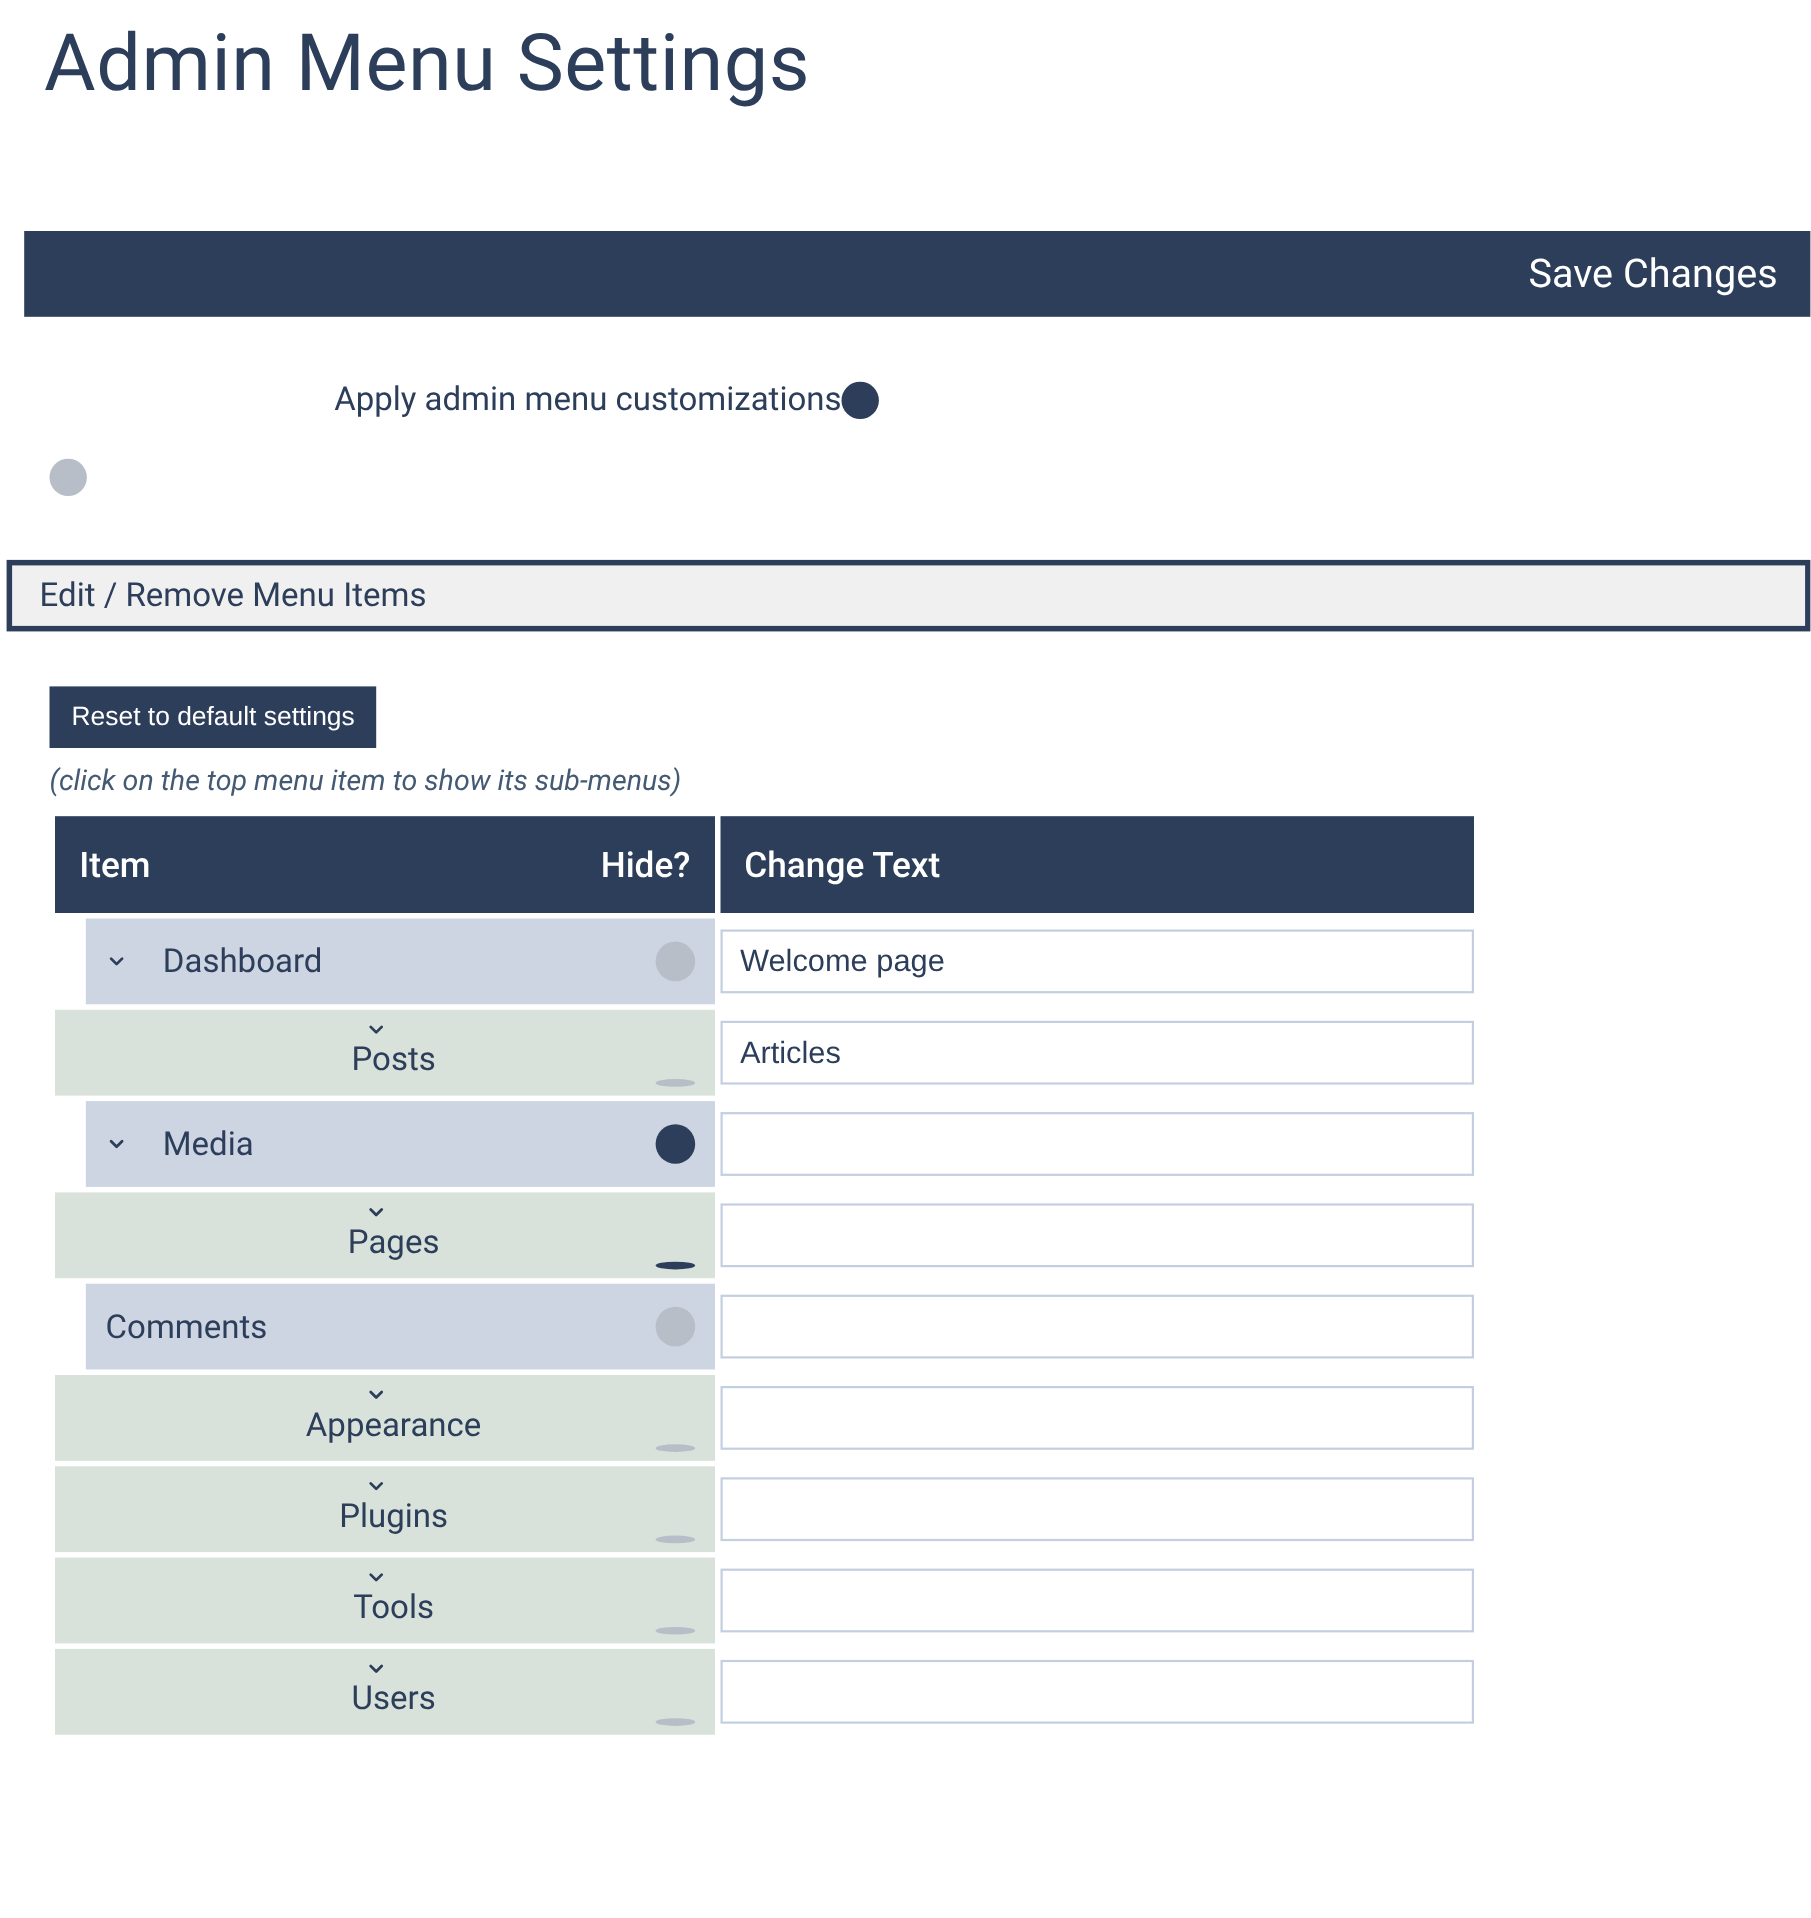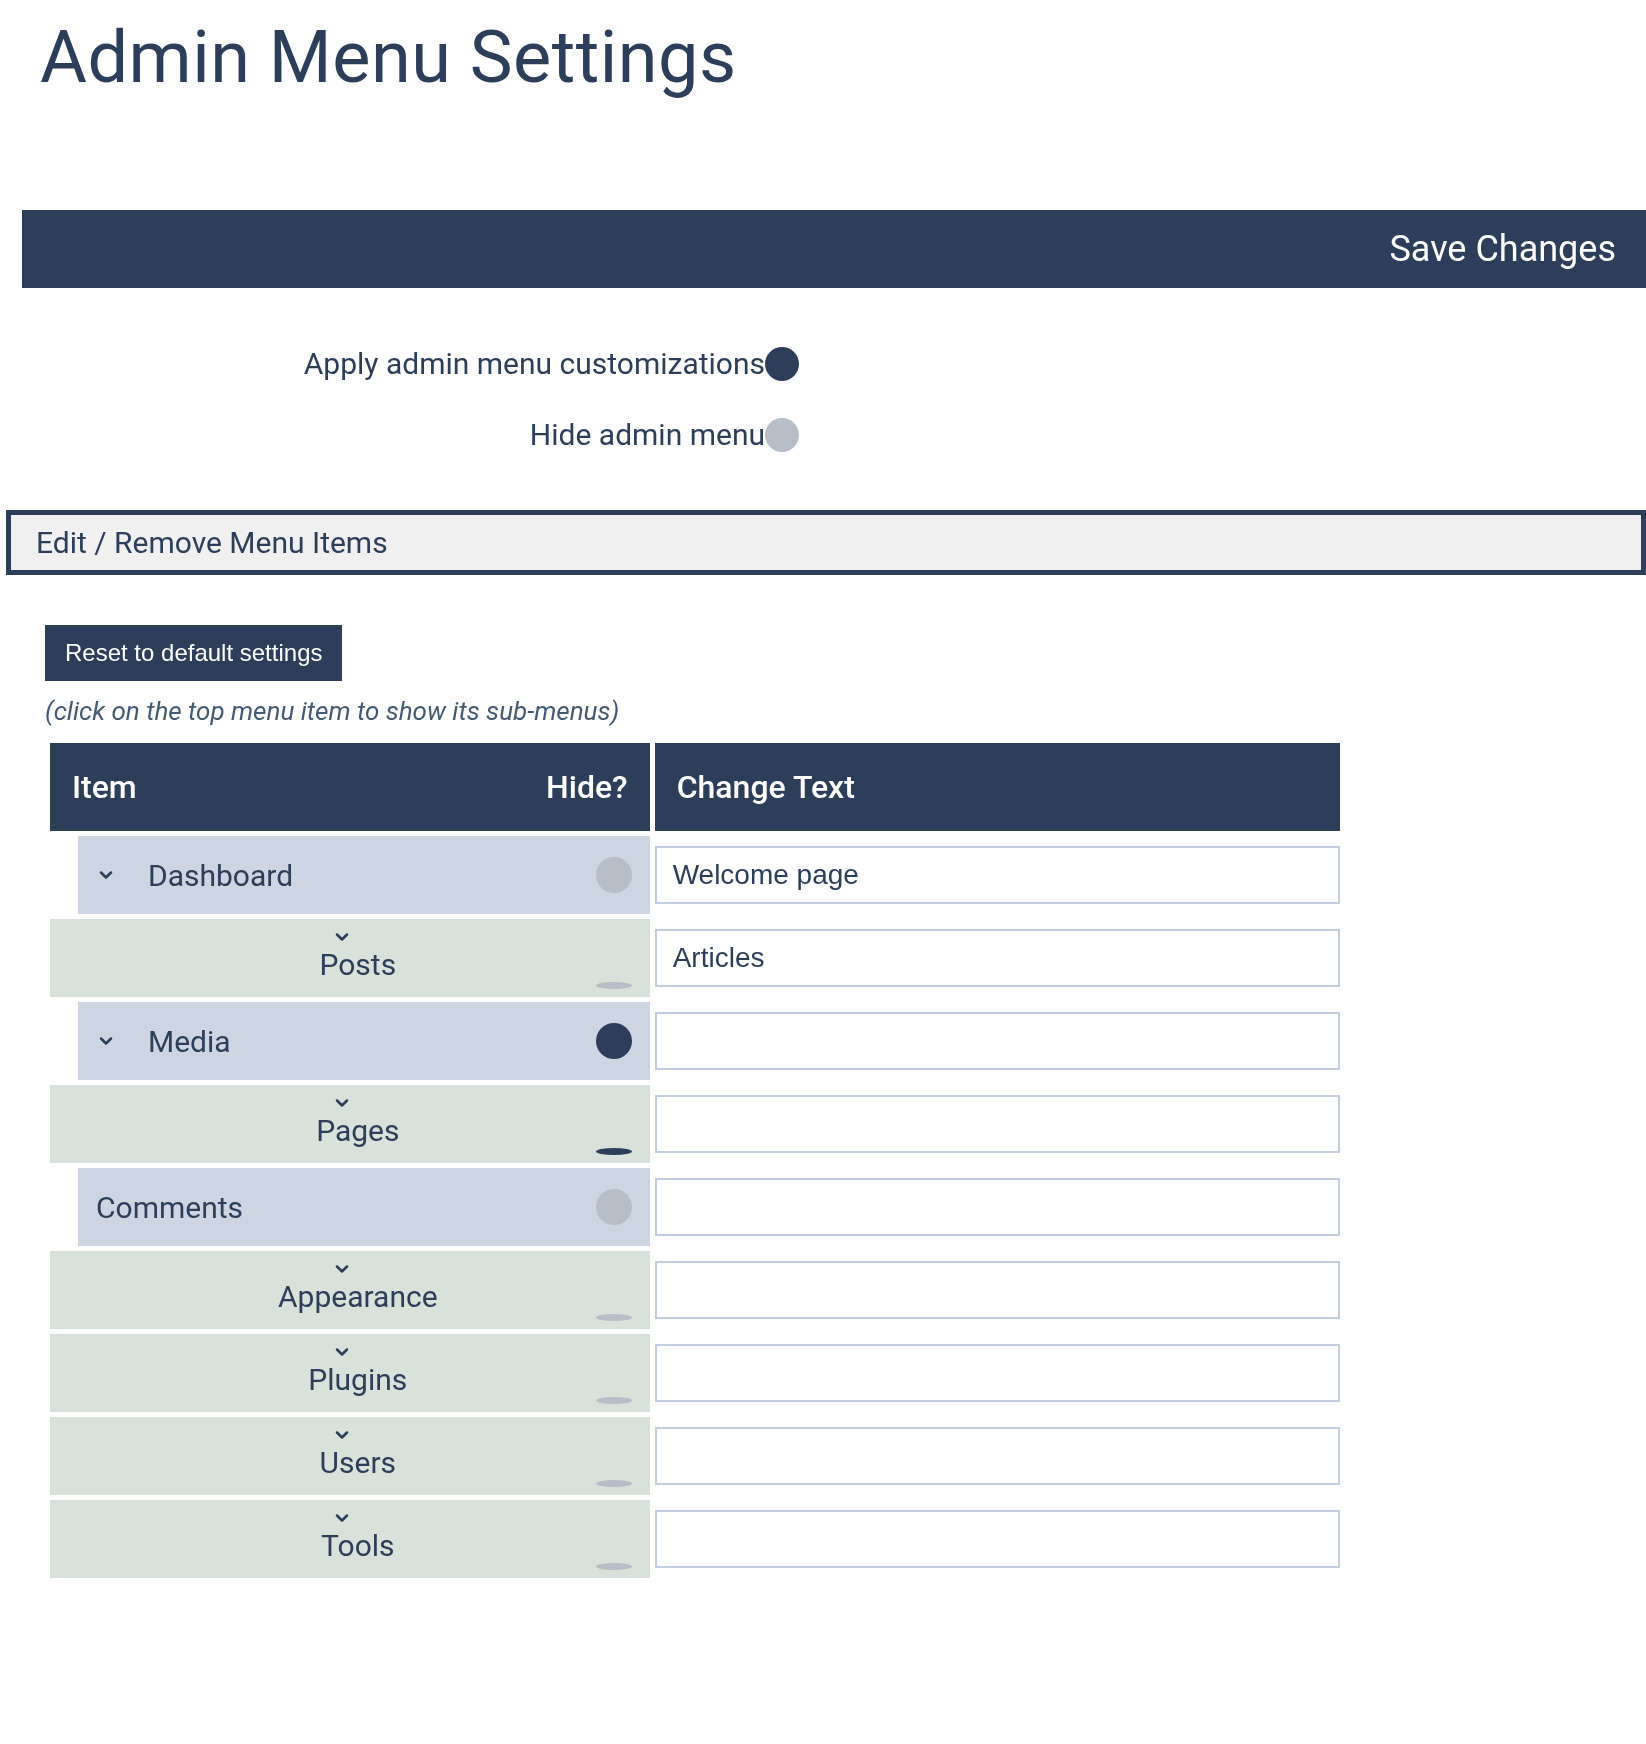--- a/index.html
+++ b/index.html
@@ -174,21 +174,20 @@
 <div class="save-bar">
   <span>Save Changes</span>
 </div>
 
 <div class="option-row">
   <span class="option-label">Apply admin menu customizations</span>
   <span class="radio-dot on"></span>
 </div>
 
 <div class="option-row">
-  <span class="option-label">Hide admin menu</span>
   <span class="radio-dot off"></span>
 </div>
 
 <div class="section-header">
   <span>Edit / Remove Menu Items</span>
 </div>
 
 <button class="reset-btn">Reset to default settings</button>
 
 <div class="hint-text">(click on the top menu item to show its sub-menus)</div>
@@ -285,33 +284,33 @@
         </td>
         <td class="change-cell"><input type="text" class="text-input" style=""></td>
       </tr>
       <tr class="row-green">
         <td class="item-cell">
           <span class="chevron">
             <svg width="20" height="20" viewBox="0 0 24 24" fill="none" stroke="#2c3e5a" stroke-width="3" stroke-linecap="round" stroke-linejoin="round">
               <polyline points="6 9 12 15 18 9"></polyline>
             </svg>
           </span>
+          <span class="item-name">Tools</span>
+          <span class="hide-toggle visible"></span>
+        </td>
+        <td class="change-cell"><input type="text" class="text-input" style=""></td>
+      </tr>
+      <tr class="row-green">
+        <td class="item-cell">
+          <span class="chevron">
+            <svg width="20" height="20" viewBox="0 0 24 24" fill="none" stroke="#2c3e5a" stroke-width="3" stroke-linecap="round" stroke-linejoin="round">
+              <polyline points="6 9 12 15 18 9"></polyline>
+            </svg>
+          </span>
           <span class="item-name">Users</span>
-          <span class="hide-toggle visible"></span>
-        </td>
-        <td class="change-cell"><input type="text" class="text-input" style=""></td>
-      </tr>
-      <tr class="row-green">
-        <td class="item-cell">
-          <span class="chevron">
-            <svg width="20" height="20" viewBox="0 0 24 24" fill="none" stroke="#2c3e5a" stroke-width="3" stroke-linecap="round" stroke-linejoin="round">
-              <polyline points="6 9 12 15 18 9"></polyline>
-            </svg>
-          </span>
-          <span class="item-name">Tools</span>
           <span class="hide-toggle visible"></span>
         </td>
         <td class="change-cell"><input type="text" class="text-input" style=""></td>
       </tr>
     </tbody>
 </table>
 
 
 
 

